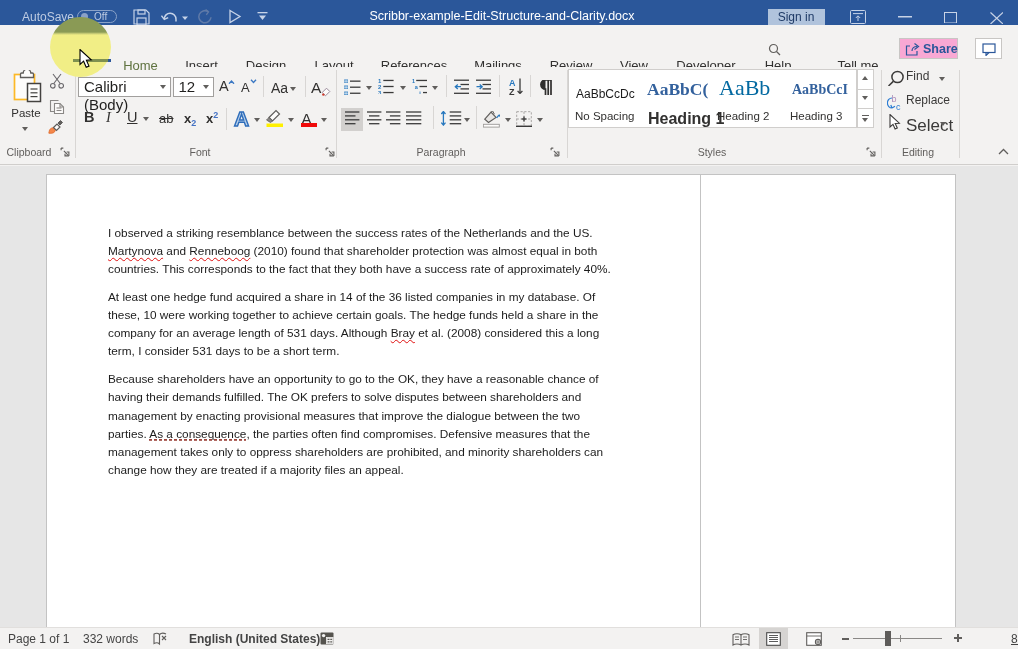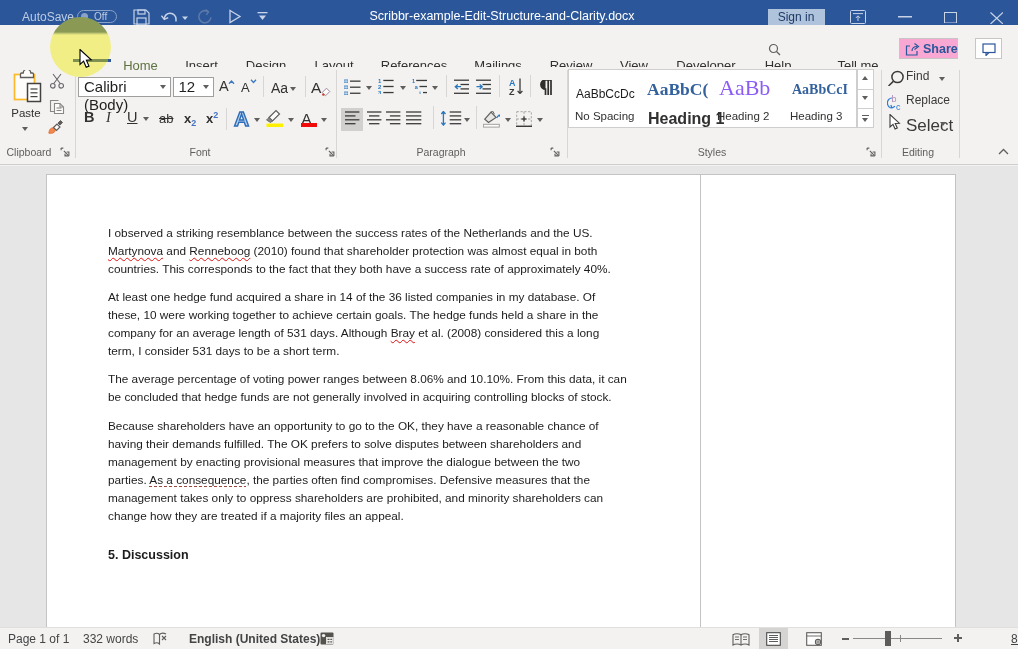--- a/index.html
+++ b/index.html
@@ -371,21 +371,21 @@
       <line x1="8" y1="5.5" x2="8" y2="10.5" stroke="#3a3a3a" stroke-width="1.3"></line>
       <line x1="0" y1="15.3" x2="16" y2="15.3" stroke="#3a3a3a" stroke-width="1.4"></line>
     </svg>
     <div class="abs ddarrow" style="left:537px; top:50.5px;"></div>
 
     <div class="abs" style="left:568px; top:2px; width:289px; height:59px; background:#fff; border:1px solid #d0cecc;"></div>
     <div class="abs" style="left:576px; top:20px; font-size:12px; color:#1c1c1c;">AaBbCcDc</div>
     <div class="abs" style="left:575px; top:43px; font-size:11.5px; color:#323130;">No Spacing</div>
     <div class="abs" style="left:647px; top:12px; font-size:17.5px; font-weight:bold; color:#33619d; font-family:'Liberation Serif',serif;">AaBbC(</div>
     <div class="abs" style="left:648px; top:43px; font-size:16px; color:#323130;font-weight:bold;">Heading 1</div>
-    <div class="abs" style="left:719px; top:8px; font-size:22px; color:#8b5cf6; font-family:'Liberation Serif',serif;">AaBb</div>
+    <div class="abs" style="left:719px; top:8px; font-size:22px; color:#0369a1; font-family:'Liberation Serif',serif;">AaBb</div>
     <div class="abs" style="left:717px; top:43px; font-size:11.5px; color:#323130;">Heading 2</div>
     <div class="abs" style="left:792px; top:15px; font-size:14px; font-weight:bold; color:#33619d; font-family:'Liberation Serif',serif;">AaBbCcI</div>
     <div class="abs" style="left:790px; top:43px; font-size:11.5px; color:#323130;">Heading 3</div>
     <div class="abs" style="left:857px; top:2px; width:17px; height:59px; background:#fff; border:1px solid #d0cecc;"></div>
     <div class="abs" style="left:857px; top:21.5px; width:17px; height:1px; background:#d0cecc;"></div>
     <div class="abs" style="left:857px; top:41px; width:17px; height:1px; background:#d0cecc;"></div>
     <div class="abs" style="left:862px; top:9px; width:0; height:0; border-left:3.5px solid transparent; border-right:3.5px solid transparent; border-bottom:4px solid #605e5c;"></div>
     <div class="abs ddarrow" style="left:862px; top:29px;"></div>
     <div class="abs" style="left:862px; top:48px; width:7px; height:1.3px; background:#605e5c;"></div>
     <div class="abs ddarrow" style="left:862px; top:51px;"></div>
@@ -413,29 +413,26 @@
     <div id="page"></div>
     <div id="pagesep" style="left:700px; top:8px; position:absolute; width:1px; height:453px; background:#c3c3c3;"></div>
     <div id="doctext">
       <p>I observed a striking resemblance between the success rates of the Netherlands and the US.<br>
 <span class="sq">Martynova</span> and <span class="sq">Renneboog</span> (2010) found that shareholder protection was almost equal in both<br>
 countries. This corresponds to the fact that they both have a success rate of approximately 40%.</p>
       <p>At least one hedge fund acquired a share in 14 of the 36 listed companies in my database. Of<br>
 these, 10 were working together to achieve certain goals. The hedge funds held a share in the<br>
 company for an average length of 531 days. Although <span class="sq">Bray</span> et al. (2008) considered this a long<br>
 term, I consider 531 days to be a short term.</p>
-      <p>The average percentage of voting power ranges between 8.06% and 10.10%. From this data, it can<br>
-be concluded that hedge funds are not generally involved in acquiring controlling blocks of stock.</p>
       <p>Because shareholders have an opportunity to go to the OK, they have a reasonable chance of<br>
 having their demands fulfilled. The OK prefers to solve disputes between shareholders and<br>
 management by enacting provisional measures that improve the dialogue between the two<br>
 parties. <span class="bq">As a consequence</span>, the parties often find compromises. Defensive measures that the<br>
 management takes only to oppress shareholders are prohibited, and minority shareholders can<br>
 change how they are treated if a majority files an appeal.</p>
-      <p style="margin-top:20.5px; font-weight:bold; font-size:12.5px;">5. Discussion</p>
     </div>
   </div>
 
   <div id="statusbar">
     <span style="left:8px;">Page 1 of 1</span>
     <span style="left:83px;">332 words</span>
     <span style="left:189px;font-weight:bold;">English (United States)</span>
     <svg class="abs" style="left:153px; top:4px;" width="15" height="14" viewBox="0 0 15 14" fill="none" stroke="#605e5c" stroke-width="1.1">
       <path d="M1 2 C3 1 5 1 6.5 2.5 V12 C5 10.5 3 10.5 1 11.5 Z"></path>
       <path d="M6.5 2.5 C8 1 11 1 13 2"></path>

